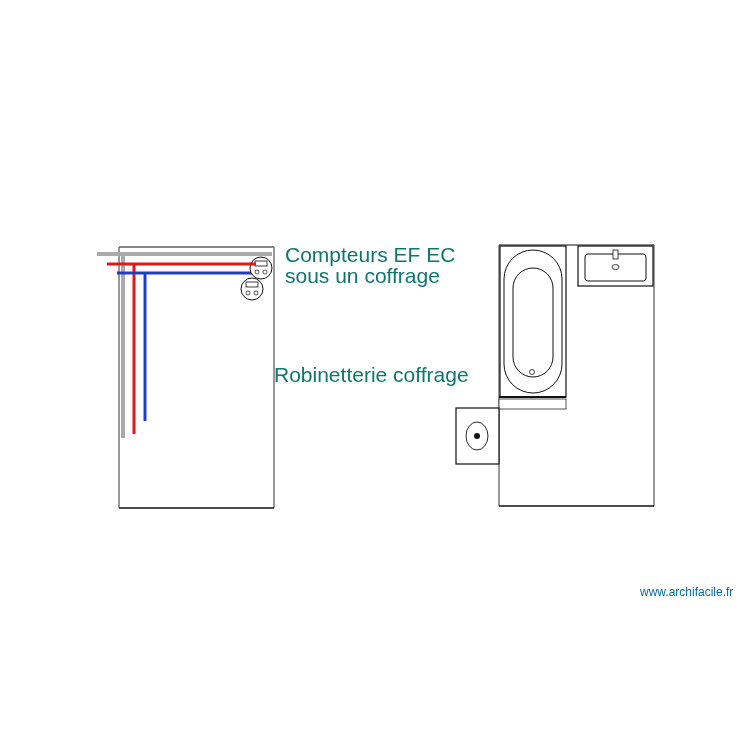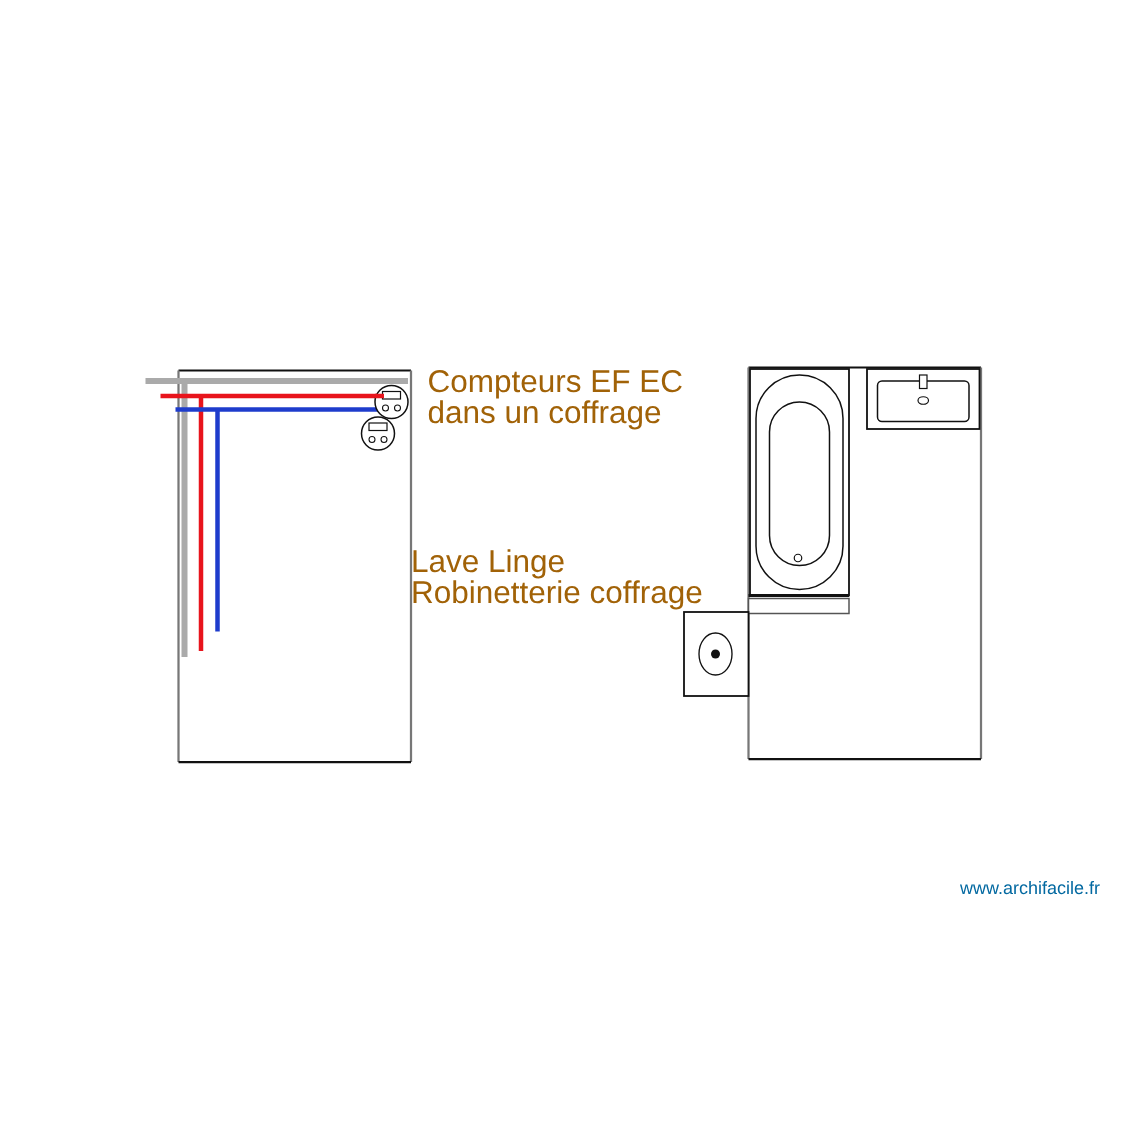--- a/index.html
+++ b/index.html
@@ -1,18 +1,18 @@
 <!DOCTYPE html>
 <html><head>
   <meta charset="utf-8">
   <style>
     html, body { margin: 0; padding: 0; background: #ffffff; }
     body { width: 750px; height: 750px; position: relative; overflow: hidden; font-family: "Liberation Sans", sans-serif; }
     .canvas { position: absolute; left: 0; top: 0; width: 750px; height: 750px; }
-    .label { position: absolute; color: #a16207; font-family: "Liberation Sans", sans-serif; white-space: nowrap; line-height: 1; }
+    .label { position: absolute; color: #0f766e; font-family: "Liberation Sans", sans-serif; white-space: nowrap; line-height: 1; }
     .label-big { font-size: 21px; }
     .line { display: block; height: 21px; }
     .watermark { position: absolute; left: 640px; top: 585px; font-size: 12px; color: #0369a1; font-family: "Liberation Sans", sans-serif; }
   </style>
 </head>
 <body>
 
 <svg class="canvas" width="750" height="750" viewBox="0 0 750 750" xmlns="http://www.w3.org/2000/svg">
 
   <g>
@@ -74,21 +74,20 @@
 
   <g>
     <rect x="456" y="408" width="43" height="56" fill="#fff" stroke="#111" stroke-width="1.2"></rect>
     <ellipse cx="477" cy="436" rx="11" ry="14" fill="none" stroke="#111" stroke-width="0.9"></ellipse>
     <circle cx="477" cy="436" r="3" fill="#111"></circle>
   </g>
 </svg>
 
 <div class="label label-big" style="left:285px; top:244px;">
   <span class="line">Compteurs EF EC</span>
-  <span class="line">dans un coffrage</span>
+  <span class="line">sous un coffrage</span>
 </div>
 
 <div class="label label-big" style="left:274px; top:364px;">
-  <span class="line">Lave Linge</span>
   <span class="line">Robinetterie coffrage</span>
 </div>
 
 <div class="watermark">www.archifacile.fr</div>
 
 </body></html>

